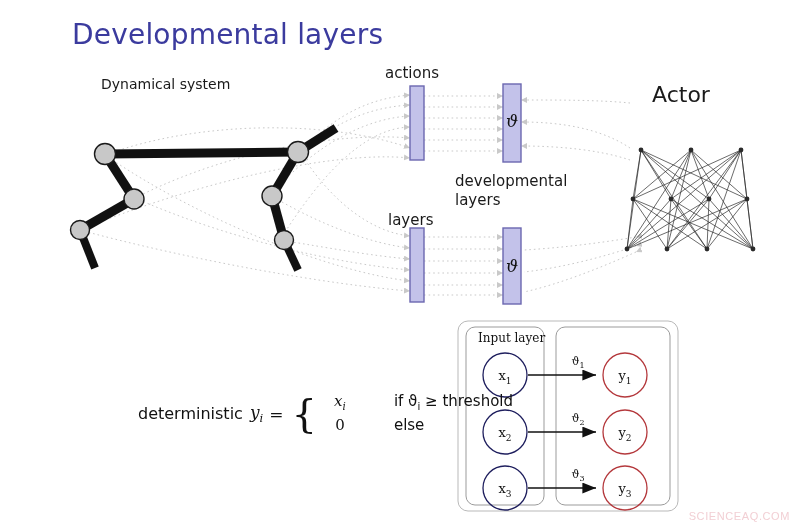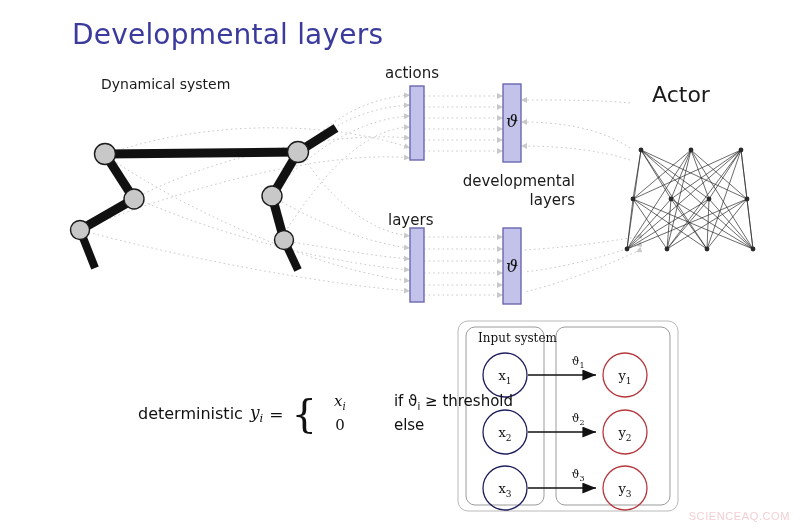--- a/index.html
+++ b/index.html
@@ -25,21 +25,21 @@
   }
   .lbl{
     position:absolute;
     font-family:"DejaVu Sans","Liberation Sans",sans-serif;
     color:#1a1a1a;
     white-space:nowrap;
   }
   .lbl-dyn{left:101px;top:76px;font-size:14px;}
   .lbl-actions{left:385px;top:64px;font-size:15px;}
   .lbl-states{left:388px;top:211px;font-size:15px;}
-  .lbl-devlayers{left:455px;top:172px;font-size:15px;text-align:right;line-height:19px;width:120px;}
+  .lbl-devlayers{left:455px;top:172px;font-size:15px;text-align:left;line-height:19px;width:120px;}
   .lbl-actor{left:652px;top:82px;font-size:22px;}
 
   .formula{
     position:absolute;
     left:138px;top:392px;
     font-size:17px;
     font-family:"DejaVu Serif","Liberation Serif",serif;
     color:#111;
     white-space:nowrap;
     display:flex;
@@ -301,16 +301,16 @@
         <span class="casel ital"><span>x</span><sub>i</sub></span>
         <span class="caser"><span>if ϑ</span><sub>i</sub> <span>≥ threshold</span></span>
       </span>
       <span class="caserow">
         <span class="casel">0</span>
         <span class="caser">else</span>
       </span>
     </span>
   </div>
 
-  <div class="boxlabel" style="left:478px;top:331px;">Input system</div>
+  <div class="boxlabel" style="left:478px;top:331px;">Input layer</div>
 
   <div class="watermark">SCIENCEAQ.COM</div>
 </div>
 
 </body></html>

